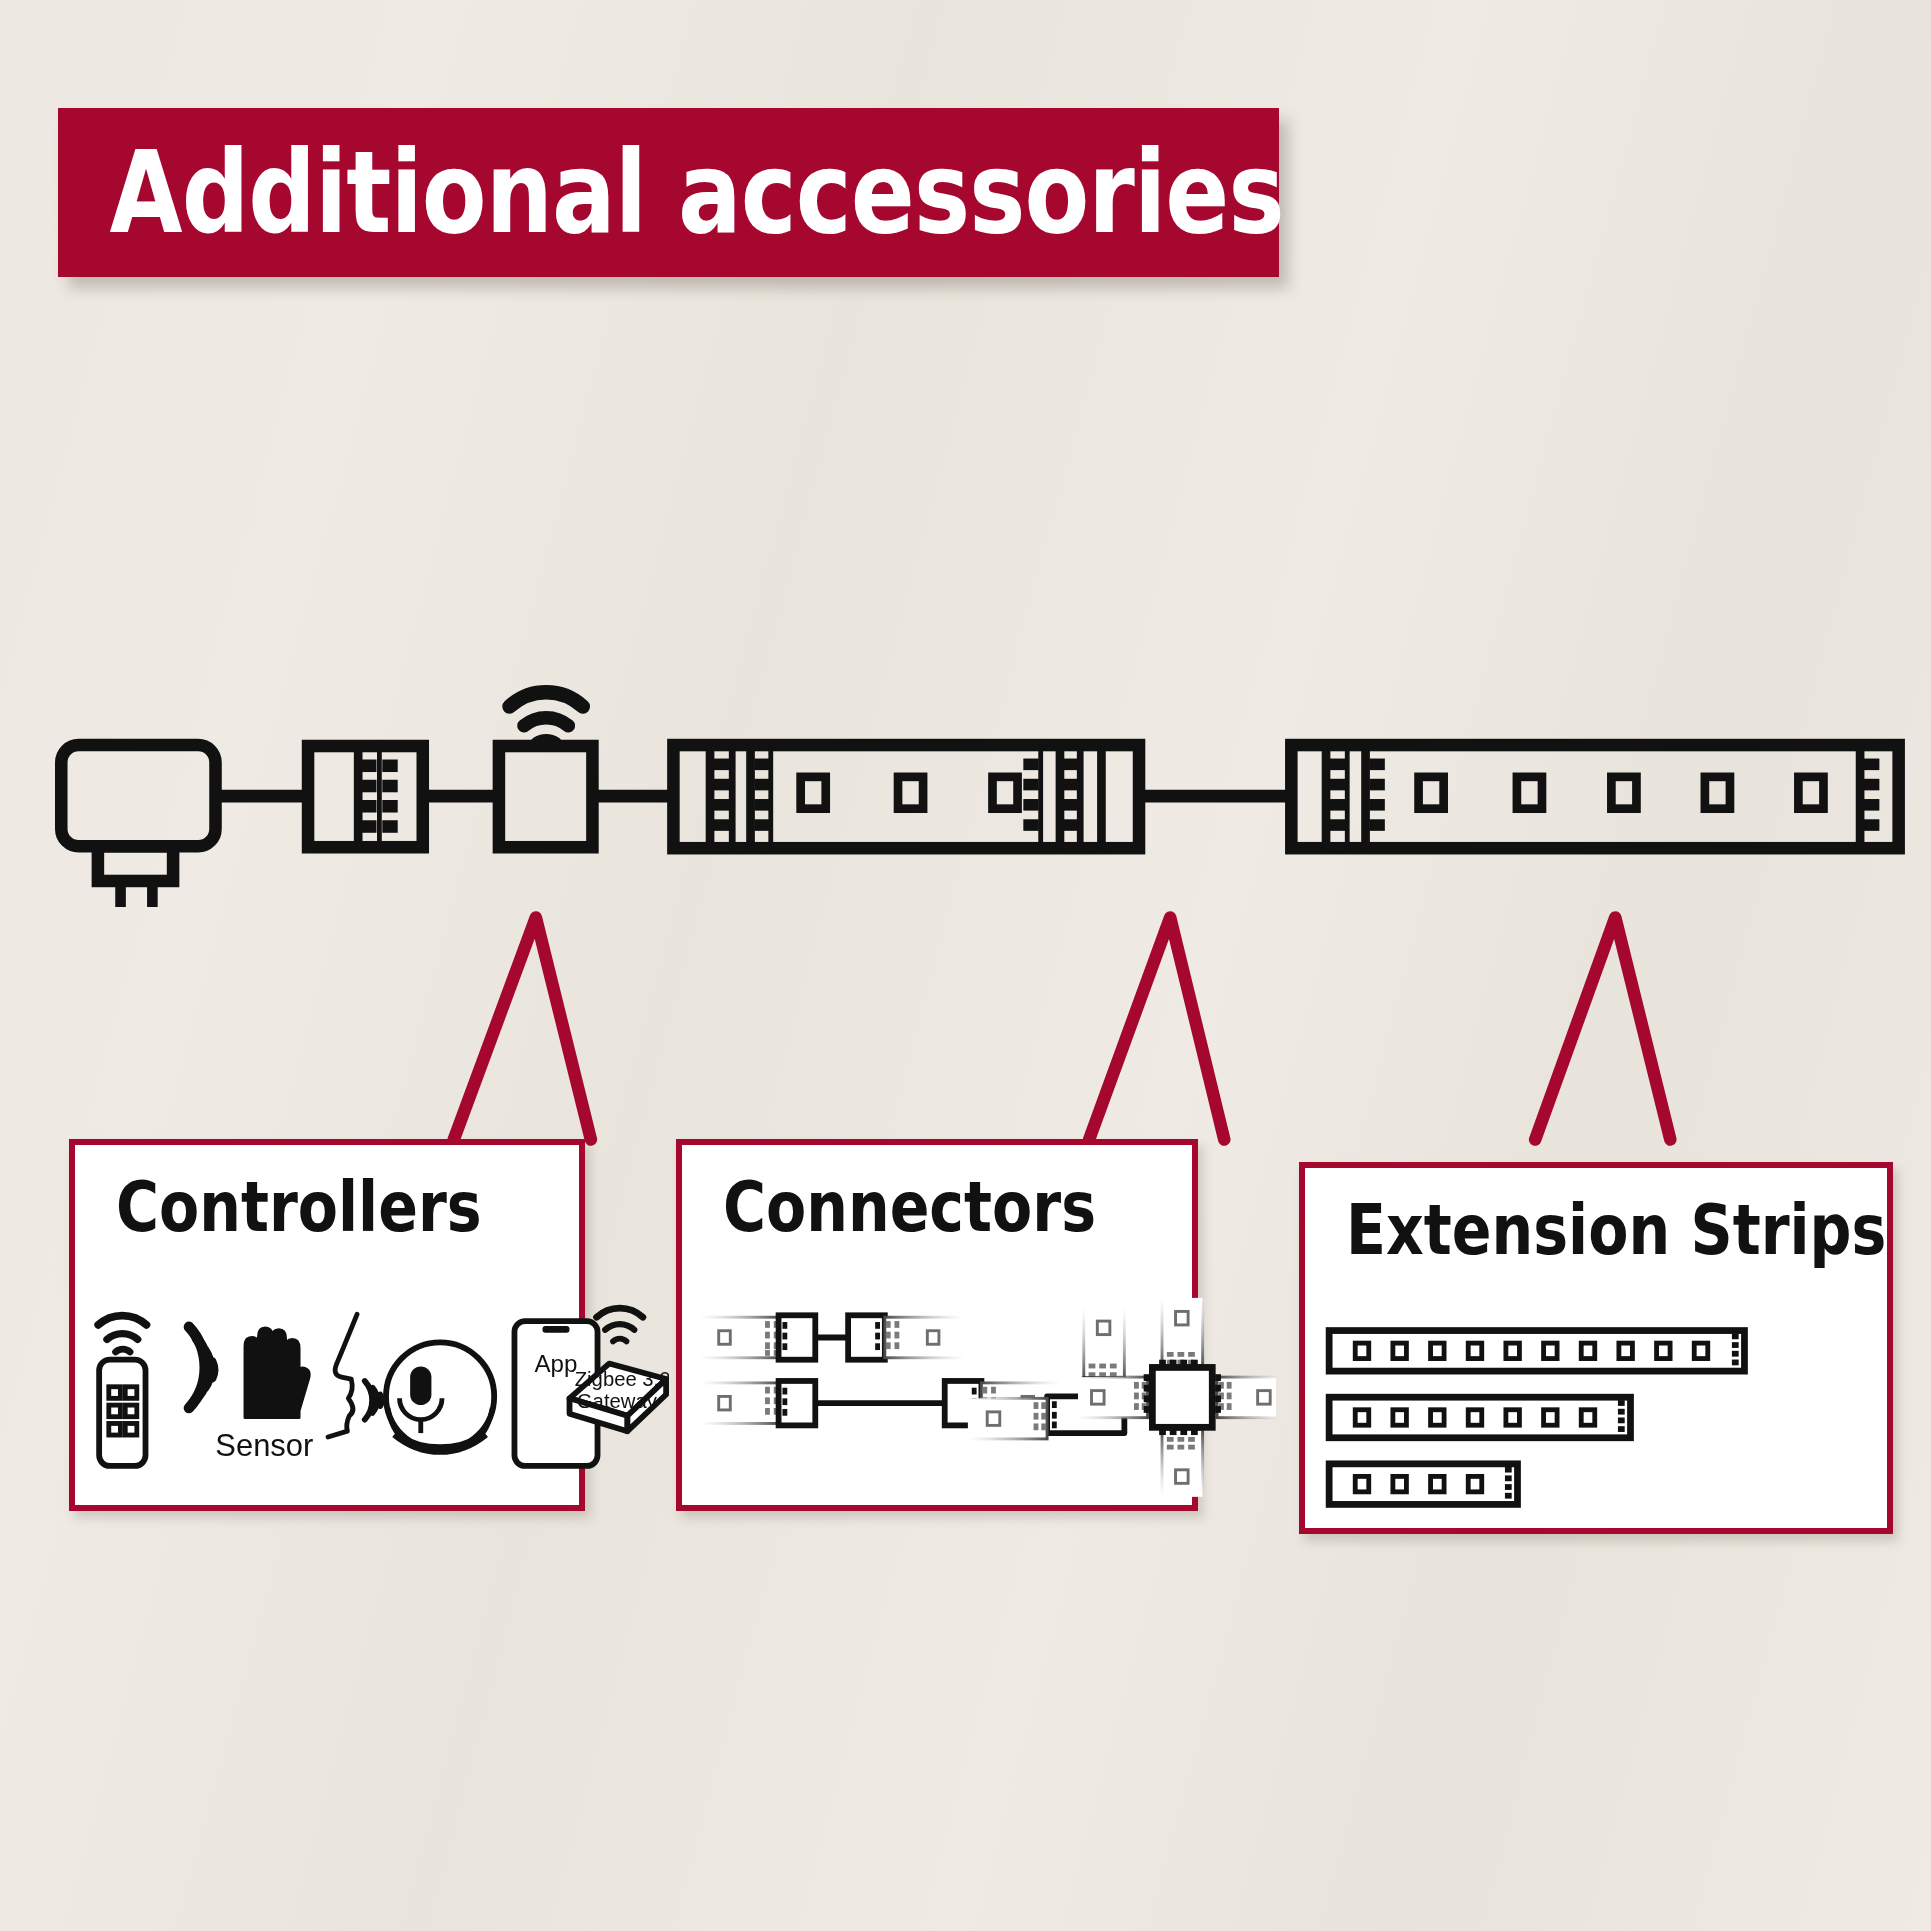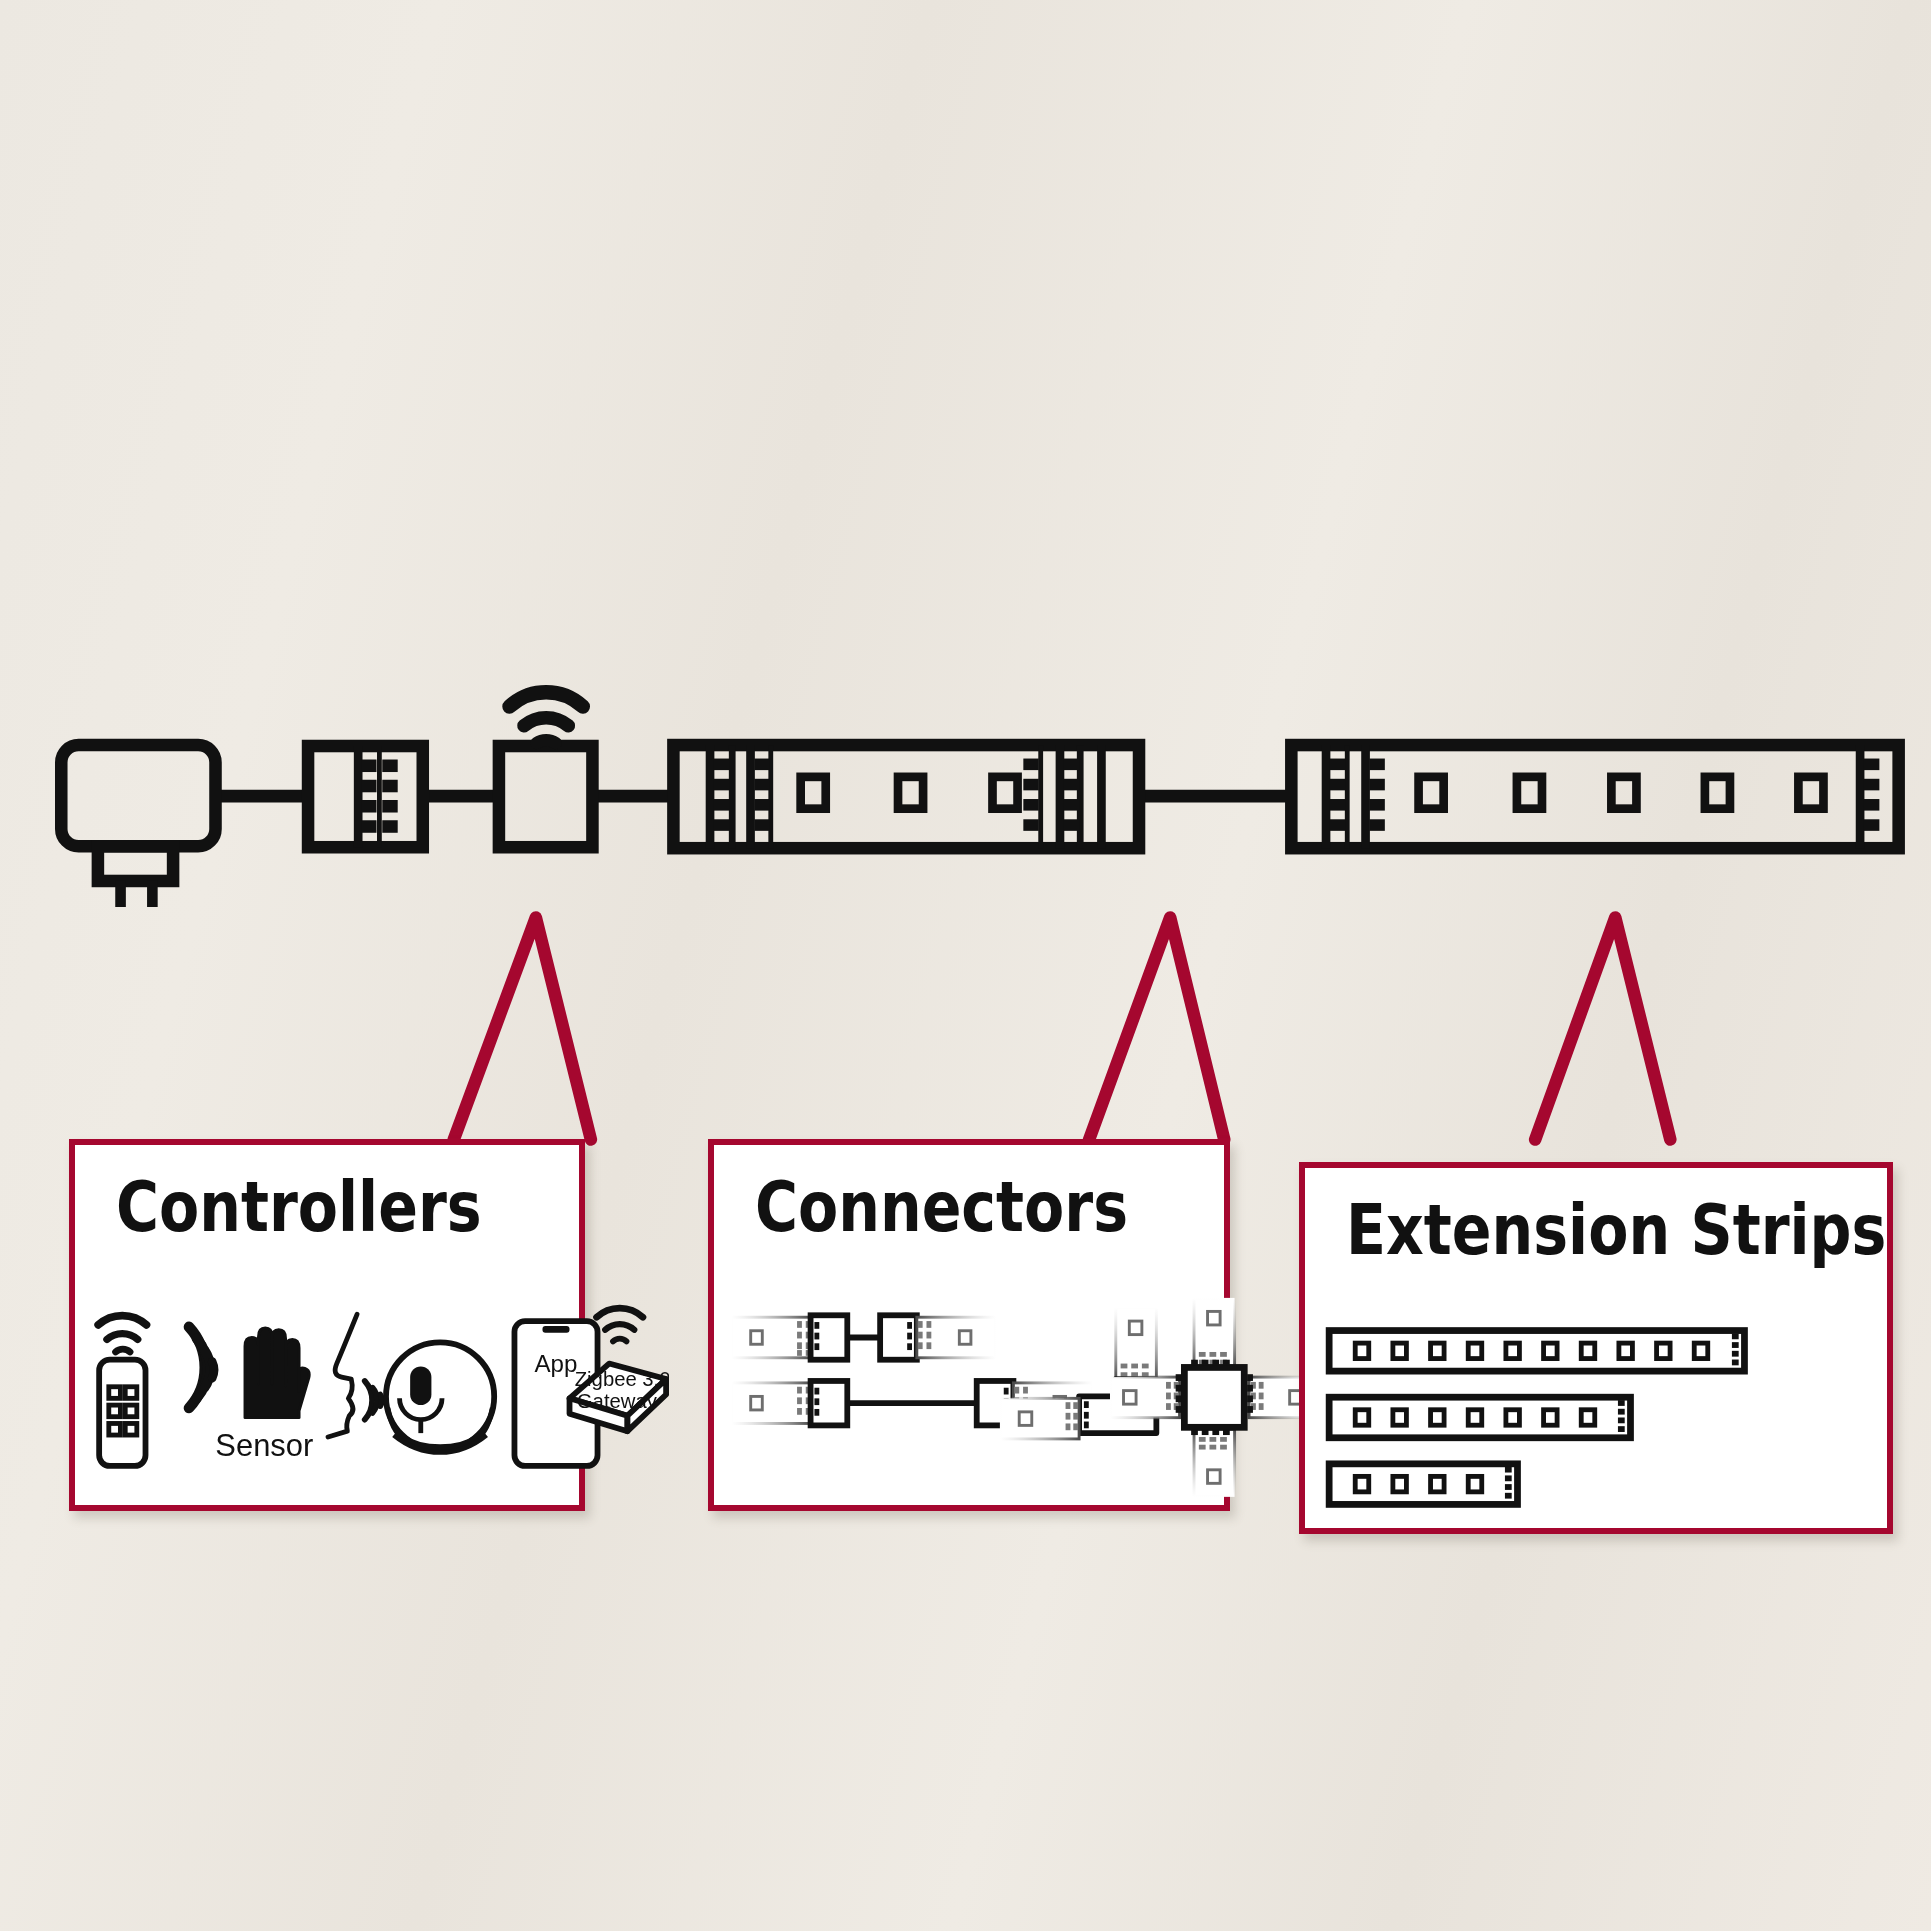--- a/index.html
+++ b/index.html
@@ -51,32 +51,35 @@
     font-size:70px;
     color:#111111;
     transform:scaleX(.93);
     transform-origin:left top;
     white-space:nowrap;
     line-height:1;
   }
   .infobox .art{position:absolute;left:0;top:145px;width:100%;height:208px;}
 
   #box-controllers{left:69px;width:516px;}
-  #box-connectors{left:676px;width:522px;margin-left:32px;}
+  #box-connectors{left:676px;width:522px;}
   #box-extensions{left:1299px;width:594px;margin-top:23px;}
 
   
   .spikes{position:absolute;left:0;top:898px;width:1931px;height:261px;pointer-events:none;}
   svg{display:block;}
 </style>
 </head>
 <body>
 
 <div class="stage">
 
+  <div class="banner">
+    <div class="banner-title">Additional accessories</div>
+  </div>
 
   <div class="chain">
     <svg width="1931" height="241" viewBox="0 0 2000 250">
       <g fill="none" stroke="#111" stroke-width="13" stroke-linecap="butt">
 
         <line x1="225" y1="135" x2="318" y2="135"></line>
         <line x1="437" y1="135" x2="516" y2="135"></line>
         <line x1="613" y1="135" x2="697" y2="135"></line>
         <line x1="1180" y1="135" x2="1338" y2="135"></line>
       </g>

